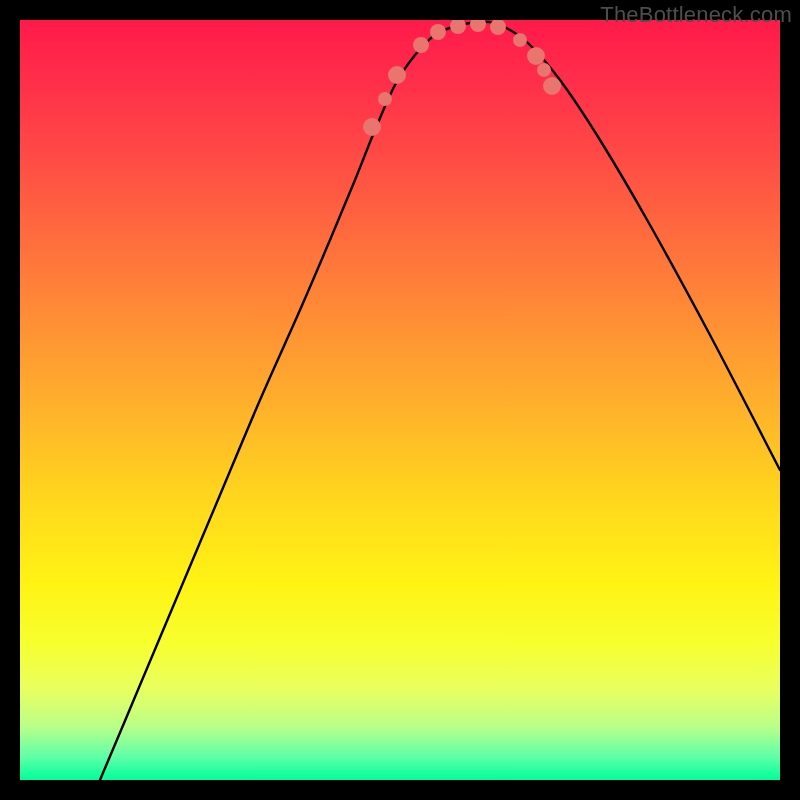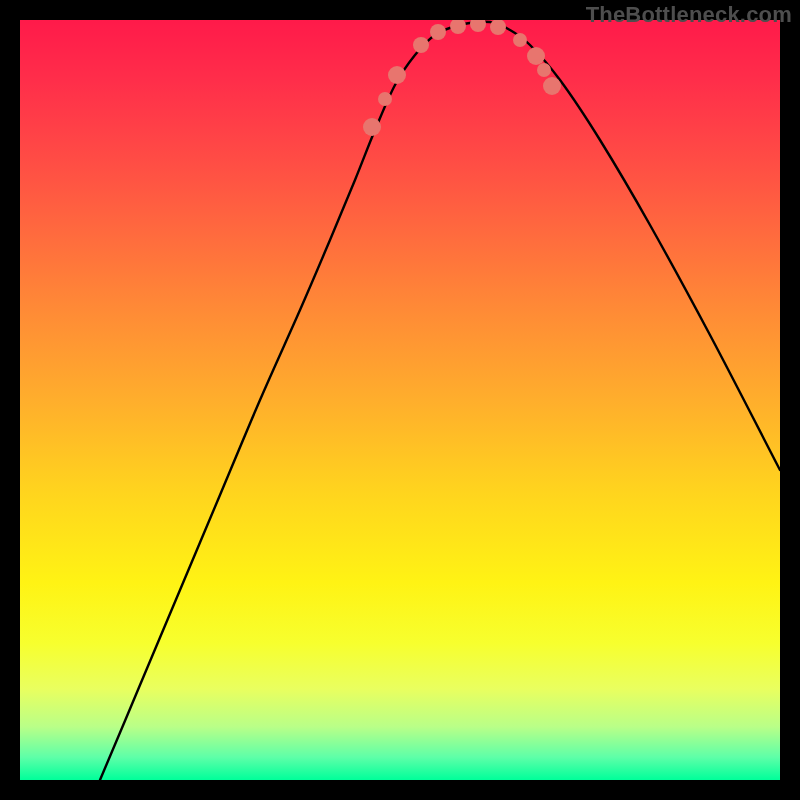--- a/index.html
+++ b/index.html
@@ -32,21 +32,21 @@
       #5effa8 97%,
       #00ff9a 100%
     );
   }
   .watermark {
     position: absolute;
     top: 2px;
     right: 8px;
     color: #4e4e4e;
     font-size: 22px;
-    font-weight: 700;
+    font-weight: 400;
     letter-spacing: 0.2px;
     user-select: none;
   }
   svg.curve {
     position: absolute;
     left: 0;
     top: 0;
     width: 760px;
     height: 760px;
     pointer-events: none;

